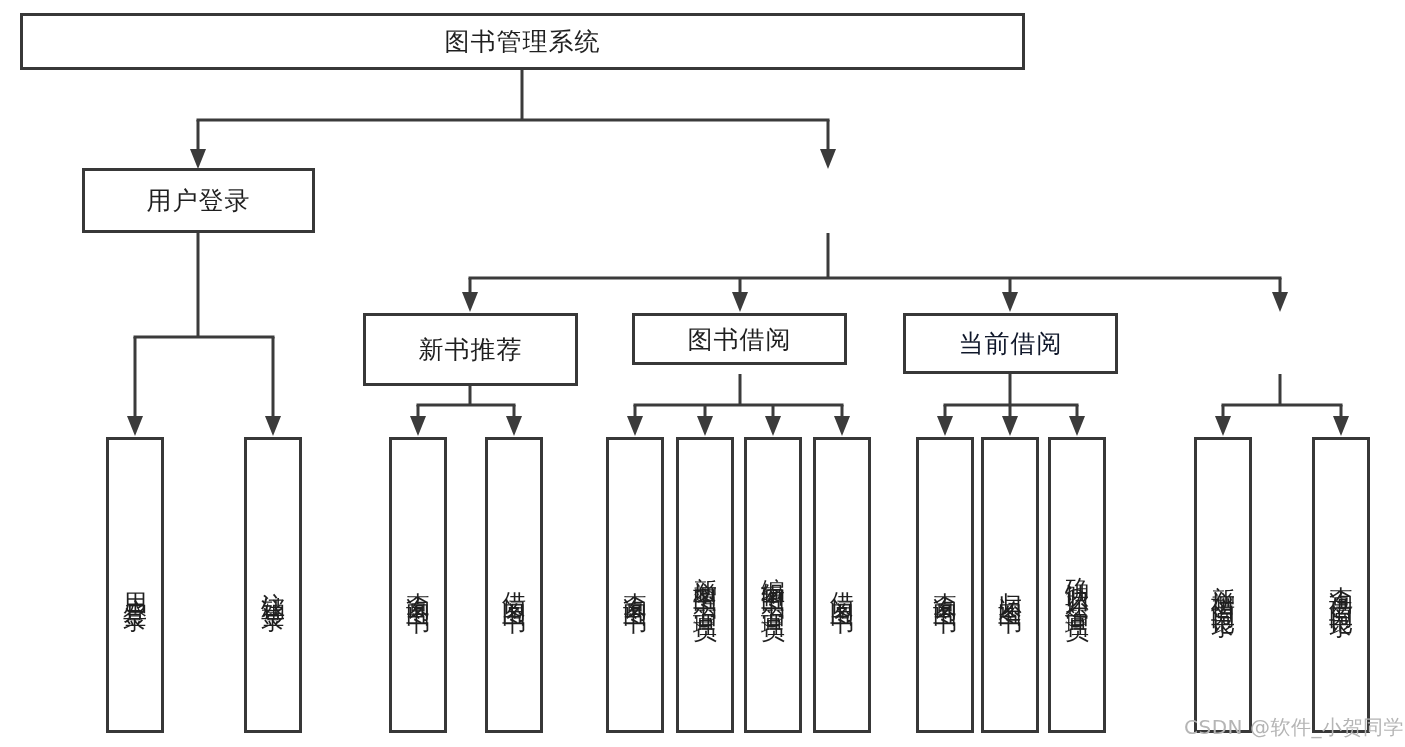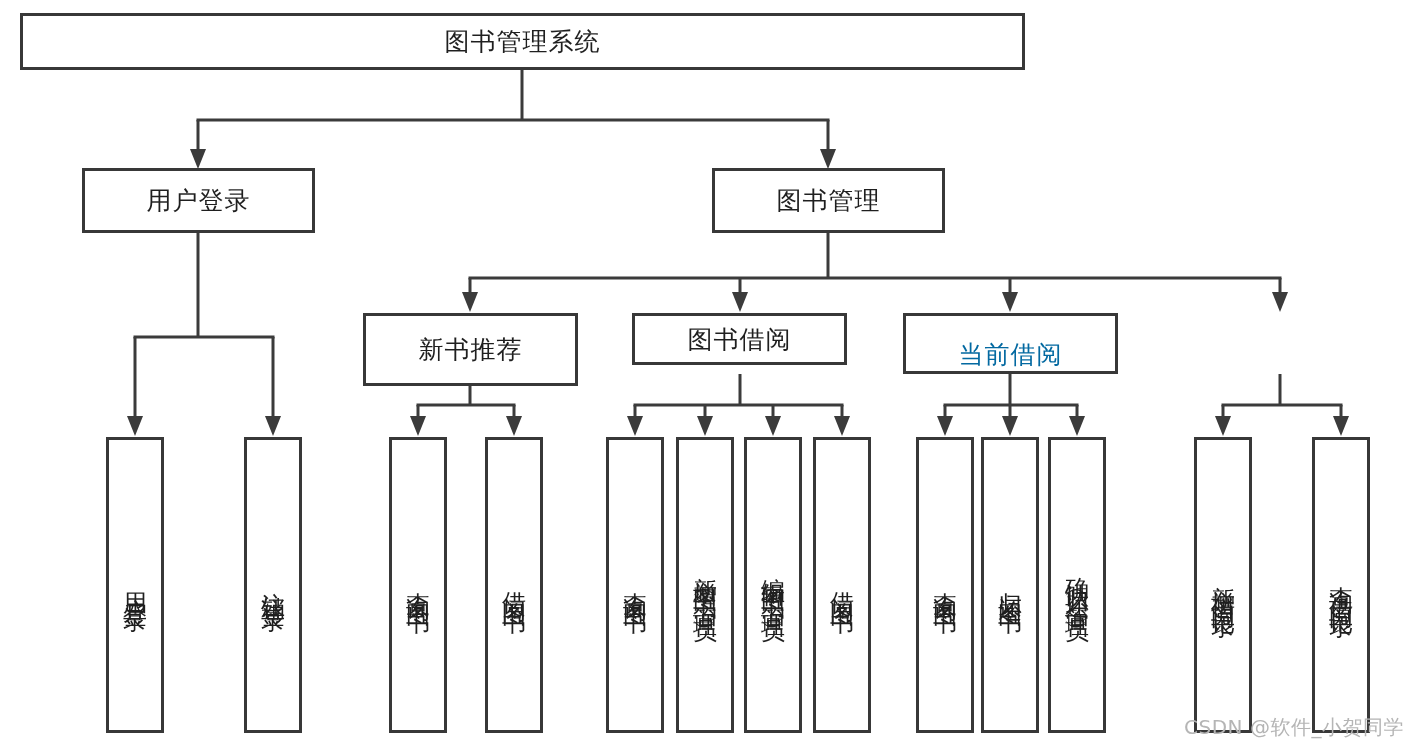--- a/index.html
+++ b/index.html
@@ -139,31 +139,28 @@
     </g>
   </svg>
 
   <div class="node root-box h-label" style="left: 20px; top: 13px; width: 1005px; height: 57px; border-color: rgb(56, 56, 56); color: rgb(31, 31, 31);">
     <span>图书管理系统</span>
   </div>
 
   <div class="node h-label" style="left: 82px; top: 168px; width: 233px; height: 65px; border-color: rgb(56, 56, 56); color: rgb(31, 31, 31);">
     <span>用户登录</span>
   </div>
-  <div class="node h-label" style="left: 712px; top: 168px; width: 233px; height: 65px; border-color: rgb(56, 56, 56); color: rgb(31, 31, 31);">
-    <span>图书管理</span>
-  </div>
 
   <div class="node h-label" style="left: 363px; top: 313px; width: 215px; height: 73px; border-color: rgb(56, 56, 56); color: rgb(31, 31, 31);">
     <span>新书推荐</span>
   </div>
   <div class="node h-label" style="left: 632px; top: 313px; width: 215px; height: 52px; border-color: rgb(56, 56, 56); color: rgb(31, 31, 31);">
     <span>图书借阅</span>
   </div>
-  <div class="node h-label" style="left: 903px; top: 313px; width: 215px; height: 61px; border-color: rgb(56, 56, 56); color: #0369a1; align-items: flex-end;">
+  <div class="node h-label" style="left: 903px; top: 313px; width: 215px; height: 61px; border-color: rgb(56, 56, 56); color: #0f172a;">
     <span>当前借阅</span>
   </div>
 
   <div class="node leaf" style="left: 106px; top: 437px; width: 58px; height: 296px; border-color: rgb(56, 56, 56); color: rgb(31, 31, 31);">
     <span class="v-text">用户登录</span>
   </div>
   <div class="node leaf" style="left: 244px; top: 437px; width: 58px; height: 296px; border-color: rgb(56, 56, 56); color: rgb(31, 31, 31);">
     <span class="v-text">注销登录</span>
   </div>
 

